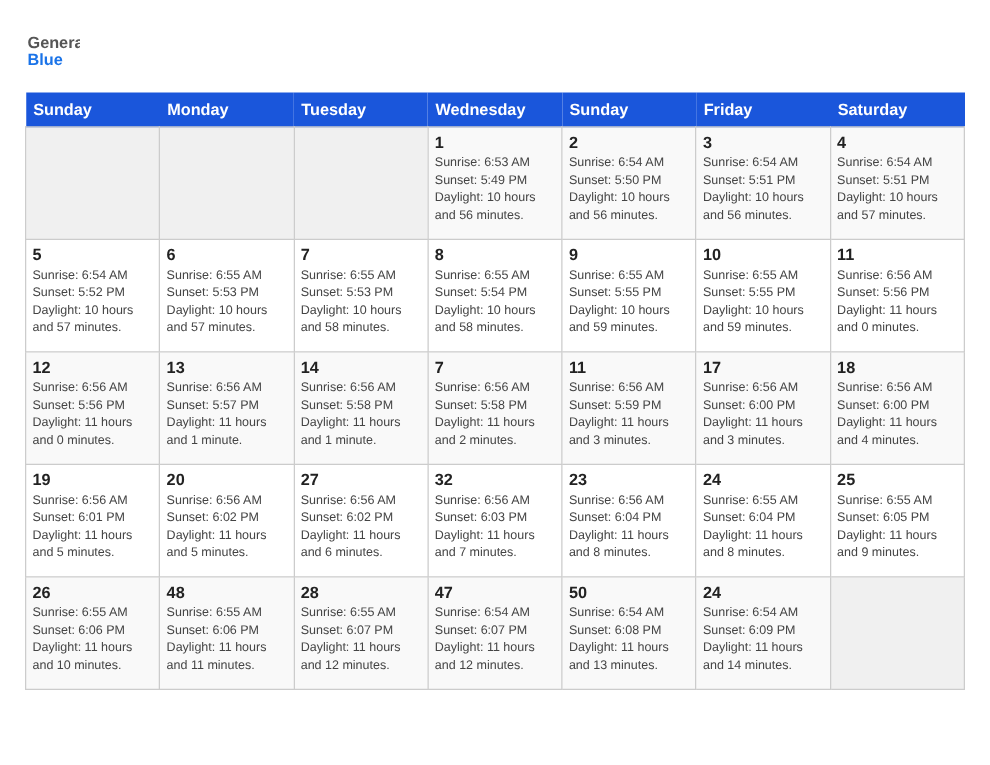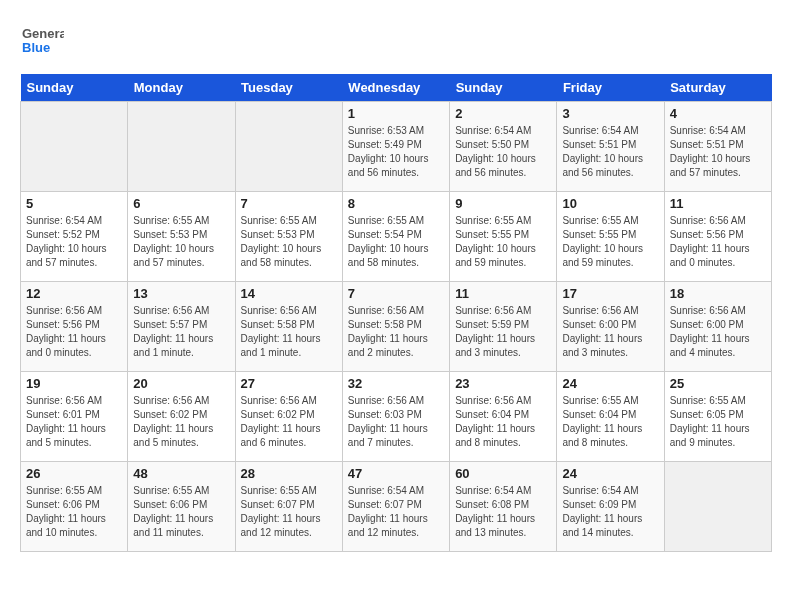--- a/index.html
+++ b/index.html
@@ -316,21 +316,21 @@
 and 12 minutes.</div>
         </td>
         <td>
           <div class="day-number">47</div>
           <div class="day-info" style="white-space: pre-line;">Sunrise: 6:54 AM
 Sunset: 6:07 PM
 Daylight: 11 hours
 and 12 minutes.</div>
         </td>
         <td>
-          <div class="day-number">60</div>
+          <div class="day-number">50</div>
           <div class="day-info" style="white-space: pre-line;">Sunrise: 6:54 AM
 Sunset: 6:08 PM
 Daylight: 11 hours
 and 13 minutes.</div>
         </td>
         <td>
           <div class="day-number">24</div>
           <div class="day-info" style="white-space: pre-line;">Sunrise: 6:54 AM
 Sunset: 6:09 PM
 Daylight: 11 hours

